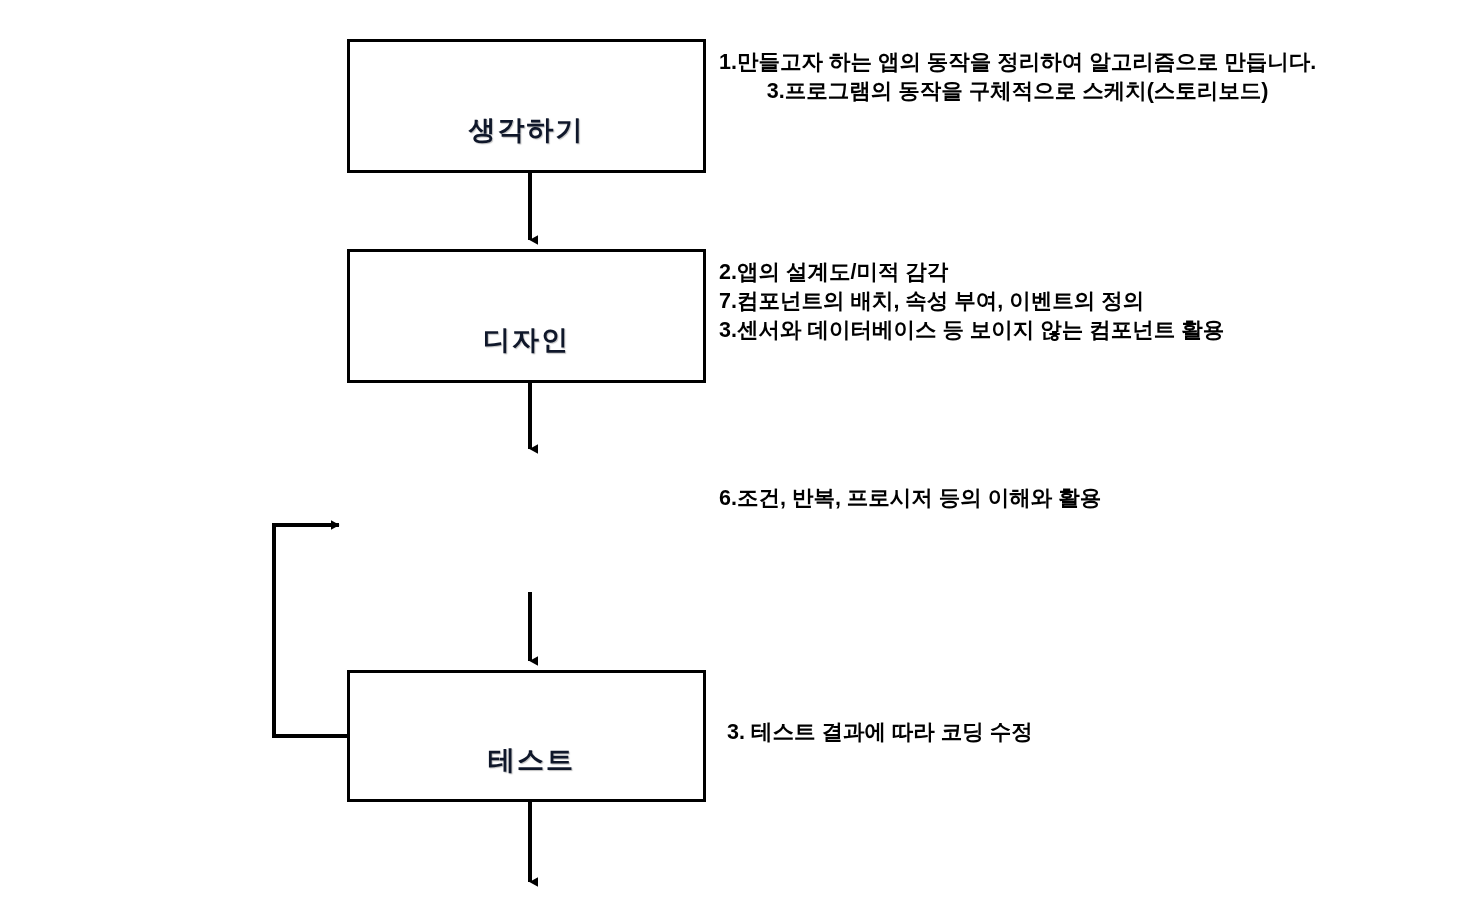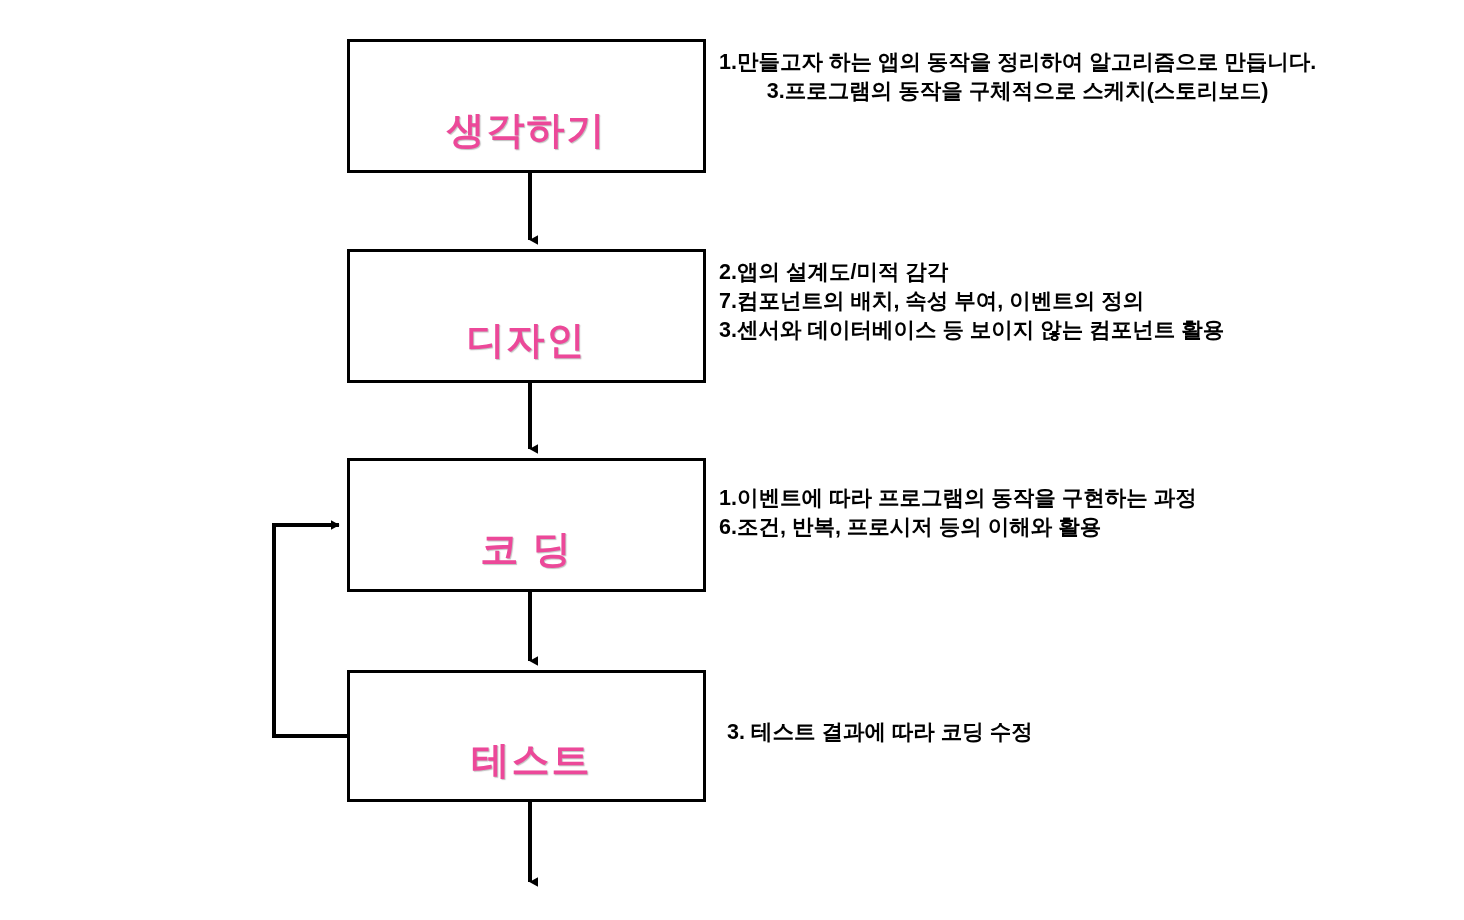--- a/index.html
+++ b/index.html
@@ -20,23 +20,23 @@
   .flow-box {
     position: absolute;
     box-sizing: border-box;
     border: 3px solid #000000;
     background: #ffffff;
     display: flex;
     align-items: center;
     justify-content: center;
   }
   .flow-box-label {
-    font-size: 38px;
+    font-size: 27px;
     font-weight: bold;
-    color: #ec4899;
+    color: #0f172a;
     letter-spacing: 2px;
     text-shadow: 1px 1px 1px rgba(140,140,140,0.55);
     white-space: nowrap;
     line-height: 1;
     margin-top: 48px;
   }
   
   .desc-block {
     position: absolute;
     color: #000000;
@@ -95,41 +95,37 @@
   </svg>
 
   <div class="flow-box" style="left:347px; top:39px; width:359px; height:134px;">
     <span class="flow-box-label">생각하기</span>
   </div>
 
   <div class="flow-box" style="left:347px; top:249px; width:359px; height:134px;text-align:center;">
     <span class="flow-box-label">디자인</span>
   </div>
 
-  <div class="flow-box" style="left:347px; top:458px; width:359px; height:134px;">
-    <span class="flow-box-label">코 딩</span>
-  </div>
 
   <div class="flow-box" style="left:347px; top:670px; width:359px; height:132px;padding-left:10px;">
     <span class="flow-box-label">테스트</span>
   </div>
 
   <div class="desc-block" style="left:719px; top:48px;text-align:center;">
     <span class="desc-line">1.만들고자 하는 앱의 동작을 정리하여 알고리즘으로 만듭니다.</span>
     <span class="desc-line">3.프로그램의 동작을 구체적으로 스케치(스토리보드)</span>
   </div>
 
   <div class="desc-block" style="left:719px; top:258px;">
     <span class="desc-line">2.앱의 설계도/미적 감각</span>
     <span class="desc-line">7.컴포넌트의 배치, 속성 부여, 이벤트의 정의</span>
     <span class="desc-line">3.센서와 데이터베이스 등 보이지 않는 컴포넌트 활용</span>
   </div>
 
   <div class="desc-block" style="left:719px; top:484px;">
-    <span class="desc-line">1.이벤트에 따라 프로그램의 동작을 구현하는 과정</span>
     <span class="desc-line">6.조건, 반복, 프로시저 등의 이해와 활용</span>
   </div>
 
   <div class="desc-block" style="left:727px; top:718px;">
     <span class="desc-line">3. 테스트 결과에 따라 코딩 수정</span>
   </div>
 
 </div>
 
 </body></html>

